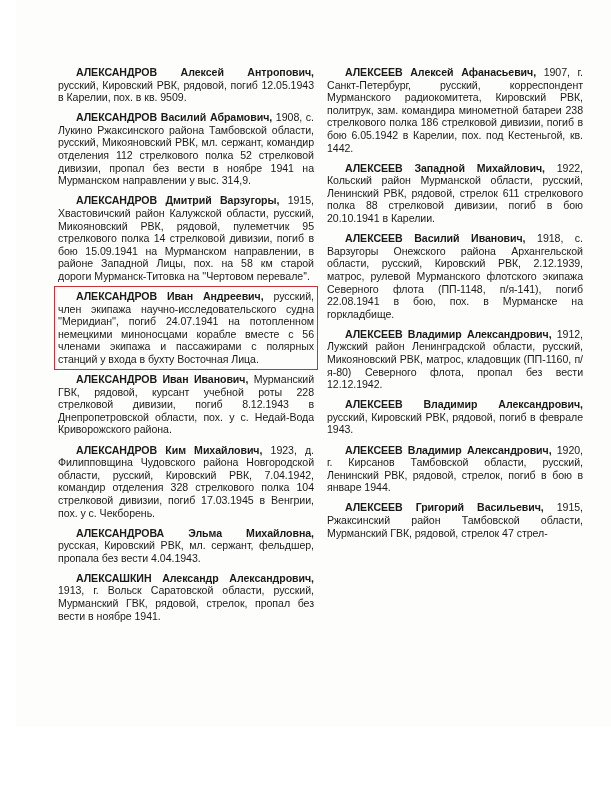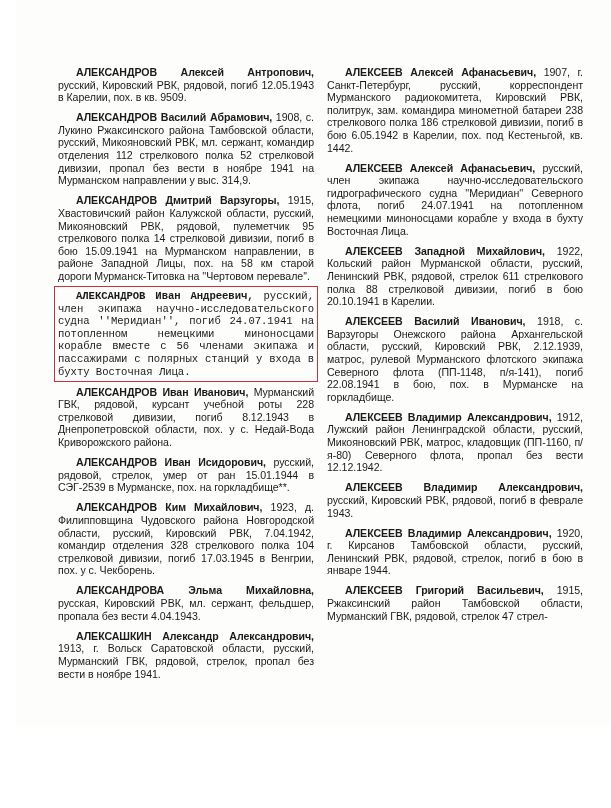--- a/index.html
+++ b/index.html
@@ -11,46 +11,44 @@
   .page { position: absolute; left: 16px; top: 0; width: 611px; height: 727px; background: #fdfdfc; }
   .col { position: absolute; top: 66px; }
   .col-left { left: 42px; width: 256px; }
   .col-right { left: 311px; width: 256px; }
   .entry {
     font-size: 10.6px; line-height: 12.6px; text-align: justify;
     text-indent: 18px; margin: 0 0 7.5px 0; letter-spacing: -0.05px;
   }
   .entry .name { font-weight: bold; }
   .entry.highlighted {
-    outline: 1.4px solid #c8323c; outline-offset: 3px; font-family: Liberation Mono, monospace;
+    outline: 1.4px solid #c8323c; outline-offset: 3px;
   }
   .page-number {
     position: absolute; top: 733px; left: 0; width: 611px; text-align: right;
     font-size: 11px; font-weight: bold;
   }
 </style>
 </head>
 <body>
 
 <div class="page">
   <div class="col col-left">
     <p class="entry"><span class="name">АЛЕКСАНДРОВ Алексей Антропович,</span><span> русский, Кировский РВК, рядовой, погиб 12.05.1943 в Карелии, пох. в кв. 9509.</span></p>
     <p class="entry"><span class="name">АЛЕКСАНДРОВ Василий Абрамович,</span><span> 1908, с. Лукино Ржаксинского района Тамбовской области, русский, Микояновский РВК, мл. сержант, командир отделения 112 стрелкового полка 52 стрелковой дивизии, пропал без вести в ноябре 1941 на Мурманском направлении у выс. 314,9.</span></p>
     <p class="entry"><span class="name">АЛЕКСАНДРОВ Дмитрий Варзугоры,</span><span> 1915, Хвастовичский район Калужской области, русский, Микояновский РВК, рядовой, пулеметчик 95 стрелкового полка 14 стрелковой дивизии, погиб в бою 15.09.1941 на Мурманском направлении, в районе Западной Лицы, пох. на 58 км старой дороги Мурманск-Титовка на ''Чертовом перевале''.</span></p>
     <p class="entry highlighted"><span class="name">АЛЕКСАНДРОВ Иван Андреевич,</span><span> русский, член экипажа научно-исследовательского судна ''Меридиан'', погиб 24.07.1941 на потопленном немецкими миноносцами корабле вместе с 56 членами экипажа и пассажирами с полярных станций у входа в бухту Восточная Лица.</span></p>
     <p class="entry"><span class="name">АЛЕКСАНДРОВ Иван Иванович,</span><span> Мурманский ГВК, рядовой, курсант учебной роты 228 стрелковой дивизии, погиб 8.12.1943 в Днепропетровской области, пох. у с. Недай-Вода Криворожского района.</span></p>
-    <p class="entry"><span class="name">АЛЕКСАНДРОВ Иван Исидорович,</span><span> русский, рядовой, стрелок, умер от ран 15.01.1944 в СЭГ-2539 в Мурманске, пох. на горкладбище**.</span></p>
     <p class="entry"><span class="name">АЛЕКСАНДРОВ Ким Михайлович,</span><span> 1923, д. Филипповщина Чудовского района Новгородской области, русский, Кировский РВК, 7.04.1942, командир отделения 328 стрелкового полка 104 стрелковой дивизии, погиб 17.03.1945 в Венгрии, пох. у с. Чекборень.</span></p>
     <p class="entry"><span class="name">АЛЕКСАНДРОВА Эльма Михайловна,</span><span> русская, Кировский РВК, мл. сержант, фельдшер, пропала без вести 4.04.1943.</span></p>
     <p class="entry"><span class="name">АЛЕКСАШКИН Александр Александрович,</span><span> 1913, г. Вольск Саратовской области, русский, Мурманский ГВК, рядовой, стрелок, пропал без вести в ноябре 1941.</span></p>
   </div>
 
   <div class="col col-right">
     <p class="entry"><span class="name">АЛЕКСЕЕВ Алексей Афанасьевич,</span><span> 1907, г. Санкт-Петербург, русский, корреспондент Мурманского радиокомитета, Кировский РВК, политрук, зам. командира минометной батареи 238 стрелкового полка 186 стрелковой дивизии, погиб в бою 6.05.1942 в Карелии, пох. под Кестеньгой, кв. 1442.</span></p>
-    <p class="entry"><span class="name">АЛЕКСЕЕВ Алексей Афанасьевич,</span><span> русский, член экипажа научно-исследовательского гидрографического судна ''Меридиан'' Северного флота, погиб 24.07.1941 на потопленном немецкими миноносцами корабле у входа в бухту Восточная Лица.</span></p>
     <p class="entry"><span class="name">АЛЕКСЕЕВ Западной Михайлович,</span><span> 1922, Кольский район Мурманской области, русский, Ленинский РВК, рядовой, стрелок 611 стрелкового полка 88 стрелковой дивизии, погиб в бою 20.10.1941 в Карелии.</span></p>
     <p class="entry"><span class="name">АЛЕКСЕЕВ Василий Иванович,</span><span> 1918, с. Варзугоры Онежского района Архангельской области, русский, Кировский РВК, 2.12.1939, матрос, рулевой Мурманского флотского экипажа Северного флота (ПП-1148, п/я-141), погиб 22.08.1941 в бою, пох. в Мурманске на горкладбище.</span></p>
     <p class="entry"><span class="name">АЛЕКСЕЕВ Владимир Александрович,</span><span> 1912, Лужский район Ленинградской области, русский, Микояновский РВК, матрос, кладовщик (ПП-1160, п/я-80) Северного флота, пропал без вести 12.12.1942.</span></p>
     <p class="entry"><span class="name">АЛЕКСЕЕВ Владимир Александрович,</span><span> русский, Кировский РВК, рядовой, погиб в феврале 1943.</span></p>
     <p class="entry"><span class="name">АЛЕКСЕЕВ Владимир Александрович,</span><span> 1920, г. Кирсанов Тамбовской области, русский, Ленинский РВК, рядовой, стрелок, погиб в бою в январе 1944.</span></p>
     <p class="entry"><span class="name">АЛЕКСЕЕВ Григорий Васильевич,</span><span> 1915, Ржаксинский район Тамбовской области, Мурманский ГВК, рядовой, стрелок 47 стрел-</span></p>
   </div>
 
   <div class="page-number">20</div>
 </div>

